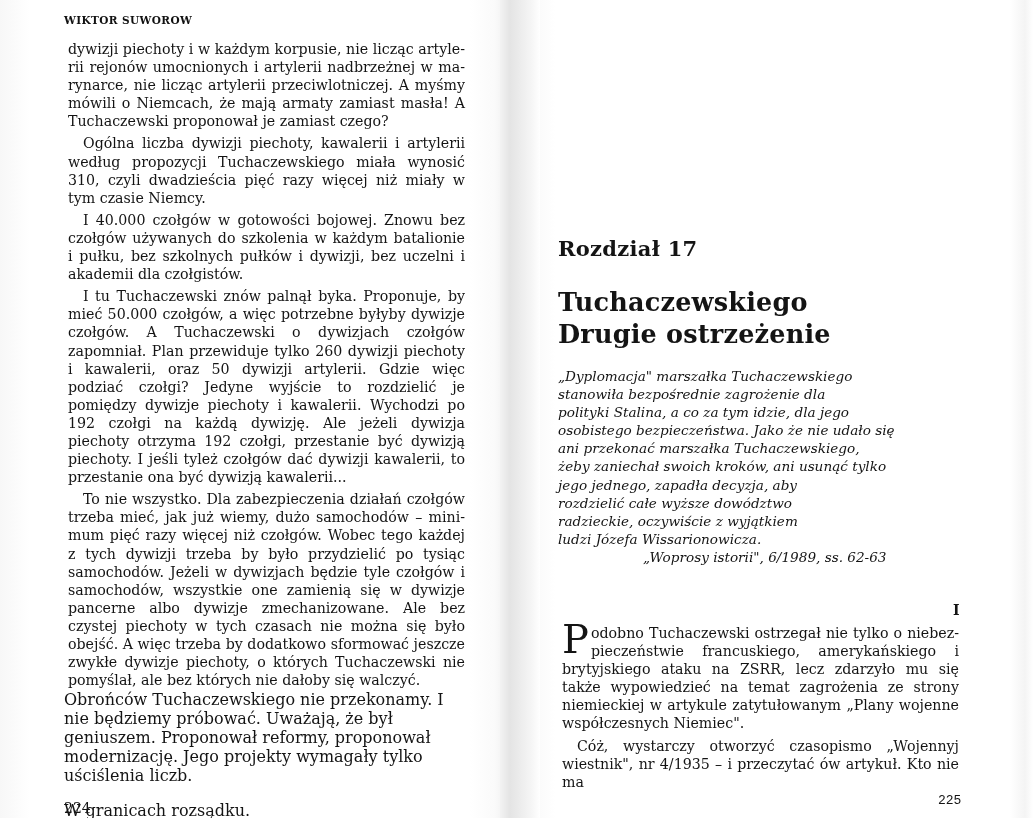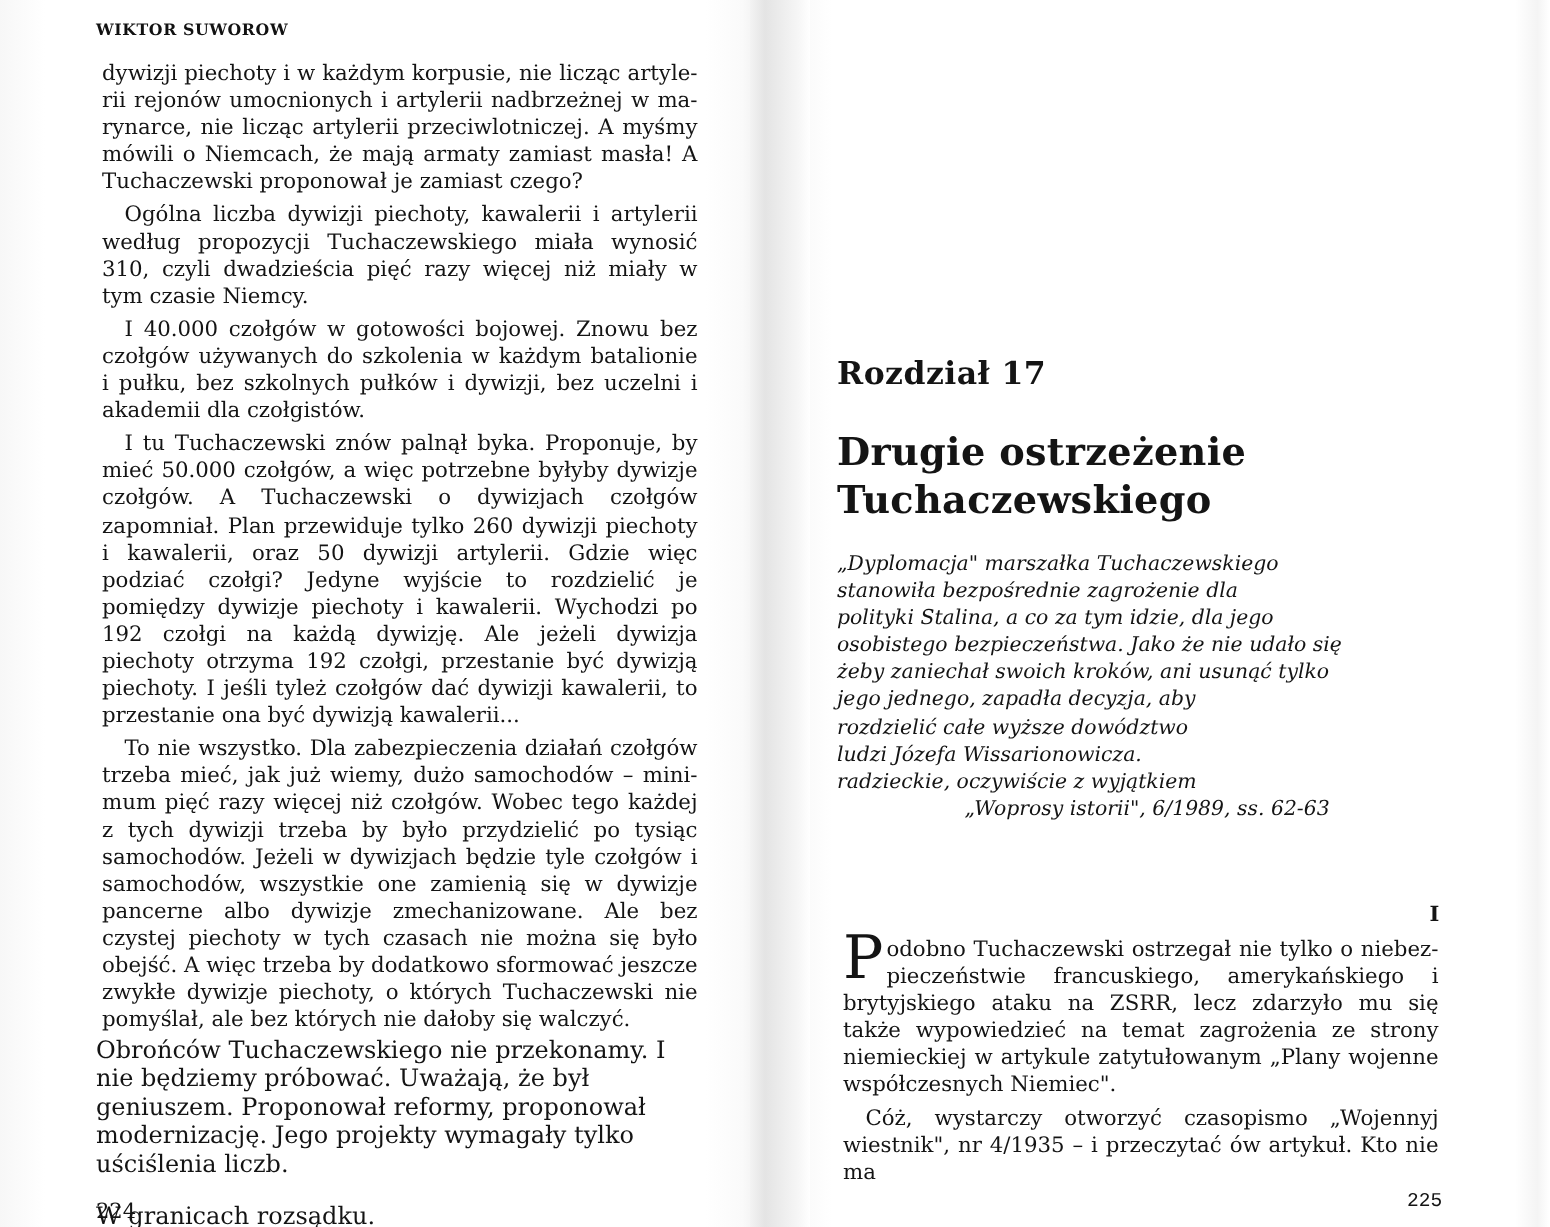--- a/index.html
+++ b/index.html
@@ -94,34 +94,35 @@
 
   <div class="gutter"></div>
 
   <div class="page-right">
     
   </div>
 
   <div class="chapter-label">Rozdział 17</div>
 
   <div class="chapter-title">
+    <div>Tuchaczewskiego</div>
     <div>Drugie ostrzeżenie</div>
-    <div>Tuchaczewskiego</div>
   </div>
 
   <div class="epigraph">
     <span class="line">„Dyplomacja" marszałka Tuchaczewskiego</span>
     <span class="line">stanowiła bezpośrednie zagrożenie dla</span>
     <span class="line">polityki Stalina, a co za tym idzie, dla jego</span>
     <span class="line">osobistego bezpieczeństwa. Jako że nie udało się</span>
+    <span class="line">ani przekonać marszałka Tuchaczewskiego,</span>
     <span class="line">żeby zaniechał swoich kroków, ani usunąć tylko</span>
     <span class="line">jego jednego, zapadła decyzja, aby</span>
     <span class="line">rozdzielić całe wyższe dowództwo</span>
+    <span class="line">radzieckie, oczywiście z wyjątkiem</span>
     <span class="line">ludzi Józefa Wissarionowicza.</span>
-    <span class="line">radzieckie, oczywiście z wyjątkiem</span>
     <span class="source">„Woprosy istorii", 6/1989, ss. 62-63</span>
   </div>
 
   <div class="section-num">I</div>
 
   <div class="text-right">
     <p class="first"><span class="dropcap">P</span><span>odobno Tuchaczewski ostrzegał nie tylko o niebez­pieczeństwie francuskiego, amerykańskiego i brytyj­skiego ataku na ZSRR, lecz zdarzyło mu się także wypo­wiedzieć na temat zagrożenia ze strony niemieckiej w artykule zatytułowanym „Plany wojenne współczes­nych Niemiec".</span></p>
     <p>Cóż, wystarczy otworzyć czasopismo „Wojennyj wiest­nik", nr 4/1935 – i przeczytać ów artykuł. Kto nie ma</p>
   </div>
 

